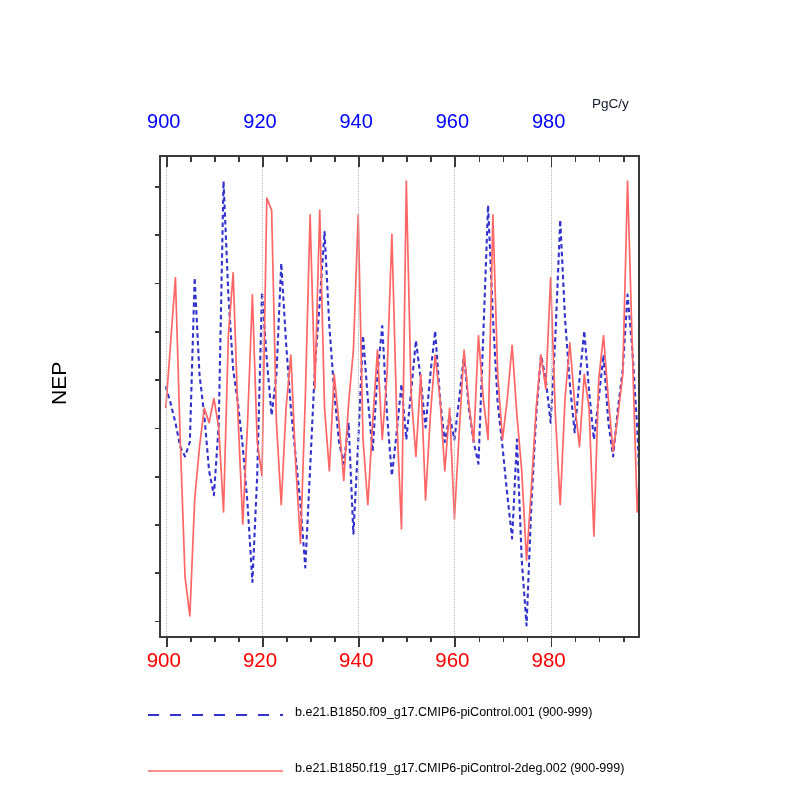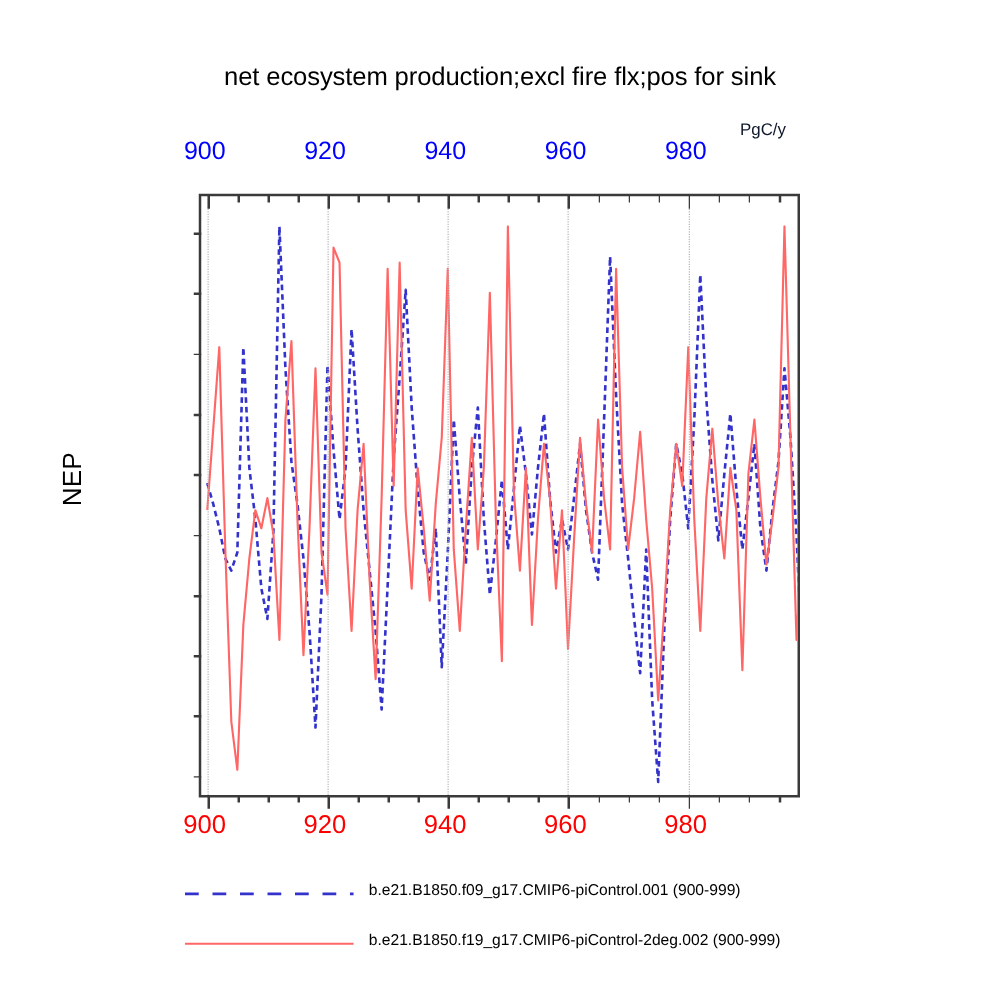--- a/index.html
+++ b/index.html
@@ -156,21 +156,20 @@
     font-size: 12.5px;
     color: #000;
     white-space: nowrap;
   }
 </style>
 </head>
 <body>
 
 <div id="root">
 
-  <div class="chart-title">net ecosystem production;excl fire flx;pos for sink</div>
 
   <div class="units-label">PgC/y</div>
 
   <div class="y-axis-title">NEP</div>
 
   <div id="plot-frame">
     <div id="plot-inner">
       <svg id="data-svg" width="481" height="483">
           <path d="M4.81 229.43 L9.62 246.33 L14.43 265.65 L19.24 289.80 L24.05 299.46 L28.86 284.97 L33.67 120.75 L38.48 217.35 L43.29 258.40 L48.10 313.95 L52.91 338.10 L57.72 268.06 L62.53 24.15 L67.34 137.66 L72.15 212.52 L76.96 246.33 L81.77 289.80 L86.58 347.76 L91.39 425.04 L96.20 318.78 L101.01 135.24 L105.82 202.86 L110.63 258.40 L115.44 217.35 L120.25 106.26 L125.06 185.95 L129.87 251.16 L134.68 299.46 L139.49 347.76 L144.30 410.55 L149.11 311.53 L153.92 210.11 L158.73 144.90 L163.54 74.87 L168.35 169.05 L173.16 234.26 L177.97 284.97 L182.78 306.70 L187.59 265.65 L192.40 376.74 L197.21 284.97 L202.02 178.71 L206.83 241.50 L211.64 294.63 L216.45 217.35 L221.26 169.05 L226.07 258.40 L230.88 318.78 L235.69 275.31 L240.50 227.01 L245.31 282.56 L250.12 234.26 L254.93 183.54 L259.74 222.18 L264.55 270.48 L269.36 217.35 L274.17 173.88 L278.98 241.50 L283.79 284.97 L288.60 258.40 L293.41 282.56 L298.22 241.50 L303.03 198.03 L307.84 251.16 L312.65 284.97 L317.46 306.70 L322.27 178.71 L327.08 48.30 L331.89 159.39 L336.70 246.33 L341.51 289.80 L346.32 338.10 L351.13 381.57 L355.94 282.56 L360.75 403.31 L365.56 468.51 L370.37 347.76 L375.18 258.40 L379.99 198.03 L384.80 222.18 L389.61 265.65 L394.42 178.71 L399.23 62.79 L404.04 161.81 L408.85 227.01 L413.66 275.31 L418.47 222.18 L423.28 173.88 L428.09 234.26 L432.90 282.56 L437.71 241.50 L442.52 198.03 L447.33 265.65 L452.14 299.46 L456.95 251.16 L461.76 212.52 L466.57 137.66 L471.38 193.20 L476.19 270.48 L481.00 379.15" fill="none" stroke="#3333cc" stroke-width="2.1" stroke-linejoin="round" stroke-linecap="butt" stroke-dasharray="4.5,3.2"></path>
           <path d="M4.81 251.16 L9.62 185.95 L14.43 120.75 L19.24 282.56 L24.05 420.21 L28.86 458.85 L33.67 342.93 L38.48 289.80 L43.29 251.16 L48.10 265.65 L52.91 241.50 L57.72 270.48 L62.53 355.00 L67.34 178.71 L72.15 115.92 L76.96 258.40 L81.77 367.08 L86.58 265.65 L91.39 137.66 L96.20 284.97 L101.01 318.78 L105.82 41.06 L110.63 53.13 L115.44 265.65 L120.25 347.76 L125.06 251.16 L129.87 198.03 L134.68 306.70 L139.49 386.40 L144.30 241.50 L149.11 57.96 L153.92 231.84 L158.73 53.13 L163.54 251.16 L168.35 313.95 L173.16 217.35 L177.97 265.65 L182.78 323.61 L187.59 246.33 L192.40 193.20 L197.21 57.96 L202.02 282.56 L206.83 347.76 L211.64 265.65 L216.45 193.20 L221.26 282.56 L226.07 217.35 L230.88 77.28 L235.69 258.40 L240.50 371.91 L245.31 24.15 L250.12 236.67 L254.93 299.46 L259.74 217.35 L264.55 342.93 L269.36 258.40 L274.17 198.03 L278.98 241.50 L283.79 313.95 L288.60 251.16 L293.41 362.25 L298.22 275.31 L303.03 193.20 L307.84 246.33 L312.65 284.97 L317.46 178.71 L322.27 241.50 L327.08 282.56 L331.89 57.96 L336.70 217.35 L341.51 282.56 L346.32 241.50 L351.13 188.37 L355.94 258.40 L360.75 313.95 L365.56 403.31 L370.37 330.86 L375.18 251.16 L379.99 198.03 L384.80 231.84 L389.61 120.75 L394.42 258.40 L399.23 347.76 L404.04 241.50 L408.85 185.95 L413.66 246.33 L418.47 289.80 L423.28 217.35 L428.09 251.16 L432.90 379.15 L437.71 222.18 L442.52 178.71 L447.33 241.50 L452.14 294.63 L456.95 258.40 L461.76 217.35 L466.57 24.15 L471.38 193.20 L476.19 355.00 L481.00 275.31" fill="none" stroke="#ff6666" stroke-width="1.7" stroke-linejoin="round" stroke-linecap="butt"></path>
@@ -237,21 +236,21 @@
 
   <div id="legend">
       <div class="legend-row" style="top: 0px;">
         <div class="legend-sample">
           <svg width="135" height="6">
             <line x1="0" y1="3" x2="135" y2="3" stroke="#3333cc" stroke-width="2.2" stroke-dasharray="11,11"></line>
           </svg>
         </div>
         <div class="legend-text">b.e21.B1850.f09_g17.CMIP6-piControl.001 (900-999)</div>
       </div>
-      <div class="legend-row" style="top: 40px; padding-left: 41px;">
+      <div class="legend-row" style="top: 56px; padding-left: 41px;">
         <div class="legend-sample">
           <svg width="135" height="6">
             <line x1="0" y1="3" x2="135" y2="3" stroke="#ff6666" stroke-width="1.6"></line>
           </svg>
         </div>
         <div class="legend-text">b.e21.B1850.f19_g17.CMIP6-piControl-2deg.002 (900-999)</div>
       </div>
     </div>
 
 <div class="xlabel-top" style="left: 163.8px;">900</div>

